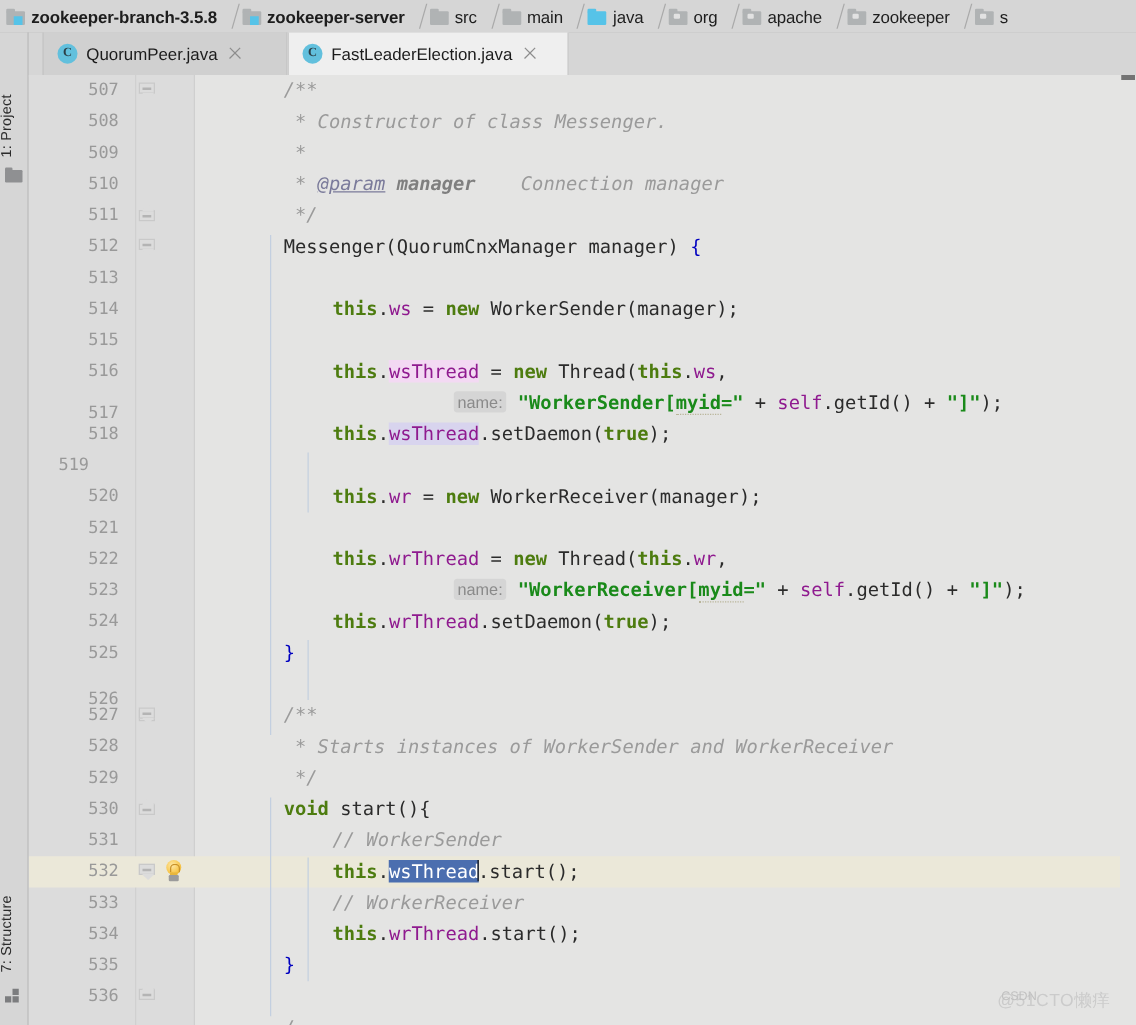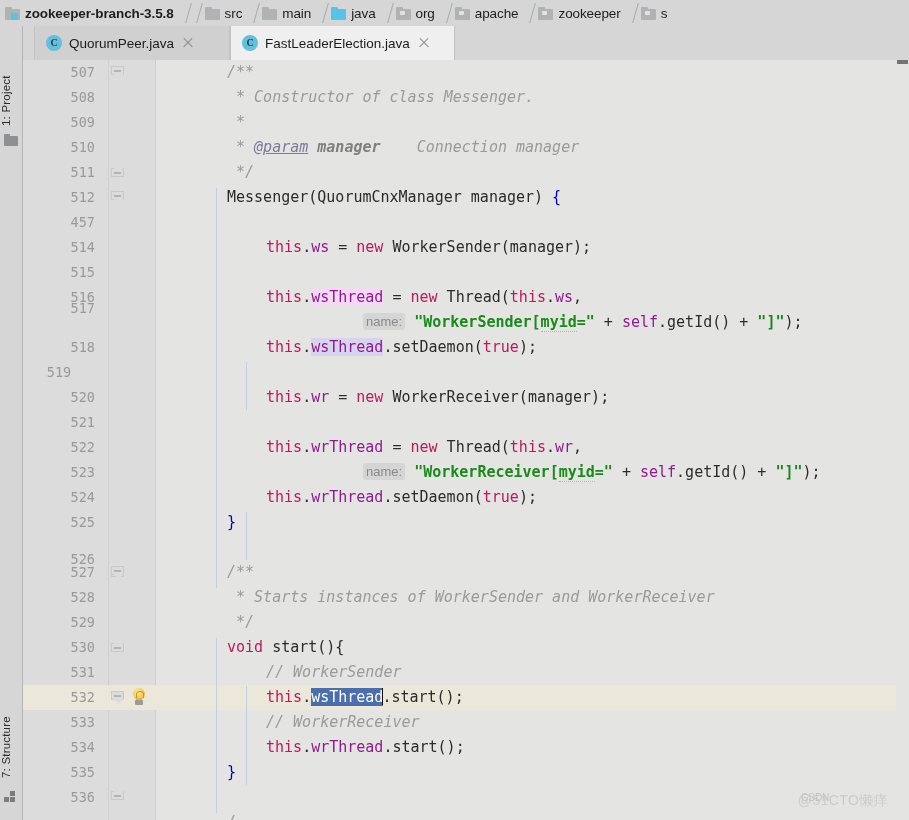--- a/index.html
+++ b/index.html
@@ -149,21 +149,21 @@
     font-size:13.5px;color:#999999;
   }
   .ln-text{
     position:absolute;left:133px;top:0;height:25px;line-height:25px;
     font-family:"DejaVu Sans Mono", monospace;
     font-size:15px;
     white-space:pre;color:#2b2b2b;
     letter-spacing:0px;
   }
   
-  .kw{color:#be185d;font-weight:normal;}
+  .kw{color:#4d7c0f;font-weight:bold;}
   .fld{color:#8f1a8f;}
   .fld-hl-pink{color:#8f1a8f;background:#f3d9f3;}
   .fld-hl-lav{color:#8f1a8f;background:#d8d4ee;}
   .str{color:#1a8a1a;font-weight:bold;}
   .cmt{color:#9a9a9a;font-style:italic;}
   .cmt-b{color:#7f7f7f;font-style:italic;font-weight:bold;}
   .doc-tag{color:#7a7a9a;font-style:italic;text-decoration:underline;}
   .plain{color:#2b2b2b;}
   .sel{background:#4b6eaf;color:#ffffff;}
   .caret{
@@ -253,20 +253,28 @@
     <div class="crumb bold">
       <span class="ico-mod">
           <i class="tab"></i>
           <i class="body"></i>
           <i class="badge"></i>
         </span>
       <span class="ctext">zookeeper-branch-3.5.8</span>
     </div>
     <div class="sep"></div>
 
+    <div class="crumb bold">
+      <span class="ico-mod">
+          <i class="tab"></i>
+          <i class="body"></i>
+          <i class="badge"></i>
+        </span>
+      <span class="ctext">zookeeper-server</span>
+    </div>
     <div class="sep"></div>
 
     <div class="crumb">
       <span class="ico-fold">
           <i class="tab"></i>
           <i class="body"></i>
         </span>
       <span class="ctext">src</span>
     </div>
     <div class="sep"></div>
@@ -376,25 +384,25 @@
     <div class="iguide" style="left:193px;top:128px;height:400px;"></div>
     <div class="iguide" style="left:193px;top:578px;height:175px;"></div>
 
     <div>
       <div class="lnum" style="top:0px;">507</div>
       <div class="lnum" style="top:25px;">508</div>
       <div class="lnum" style="top:50px;">509</div>
       <div class="lnum" style="top:75px;">510</div>
       <div class="lnum" style="top:100px;">511</div>
       <div class="lnum" style="top:125px;">512</div>
-      <div class="lnum" style="top:150px;">457</div>
+      <div class="lnum" style="top:150px;">513</div>
       <div class="lnum" style="top:175px;">514</div>
       <div class="lnum" style="top:200px;">515</div>
       <div class="lnum" style="top:225px;">516</div>
-      <div class="lnum" style="top:236px;">517</div>
+      <div class="lnum" style="top:258px;">517</div>
       <div class="lnum" style="top:275px;">518</div>
       <div class="lnum" style="top:300px;text-align:center;">519</div>
       <div class="lnum" style="top:325px;">520</div>
       <div class="lnum" style="top:350px;">521</div>
       <div class="lnum" style="top:375px;">522</div>
       <div class="lnum" style="top:400px;">523</div>
       <div class="lnum" style="top:425px;">524</div>
       <div class="lnum" style="top:450px;">525</div>
       <div class="lnum" style="top:475px;margin-top:12px;">526</div>
       <div class="lnum" style="top:500px;">527</div>

